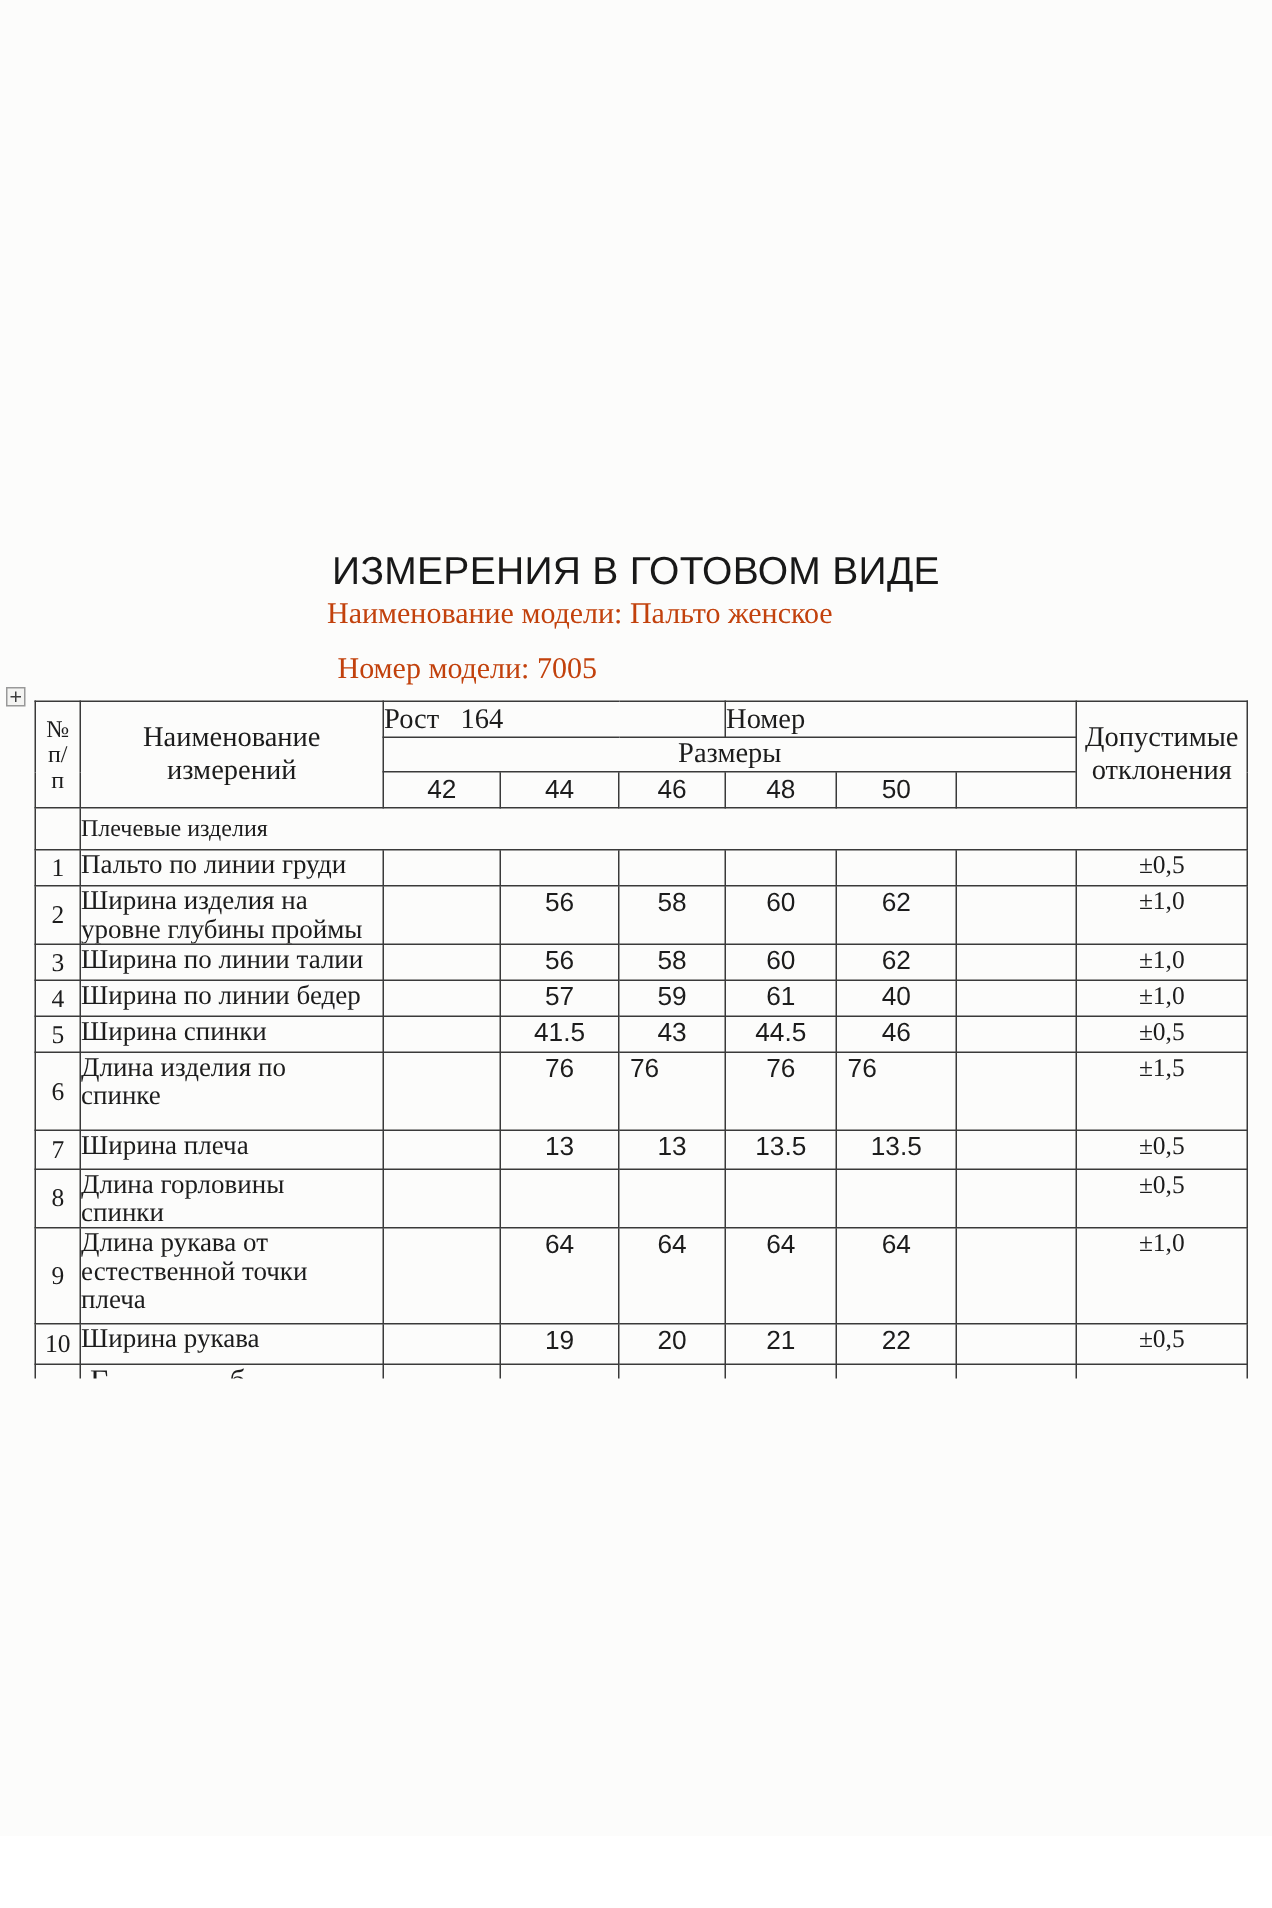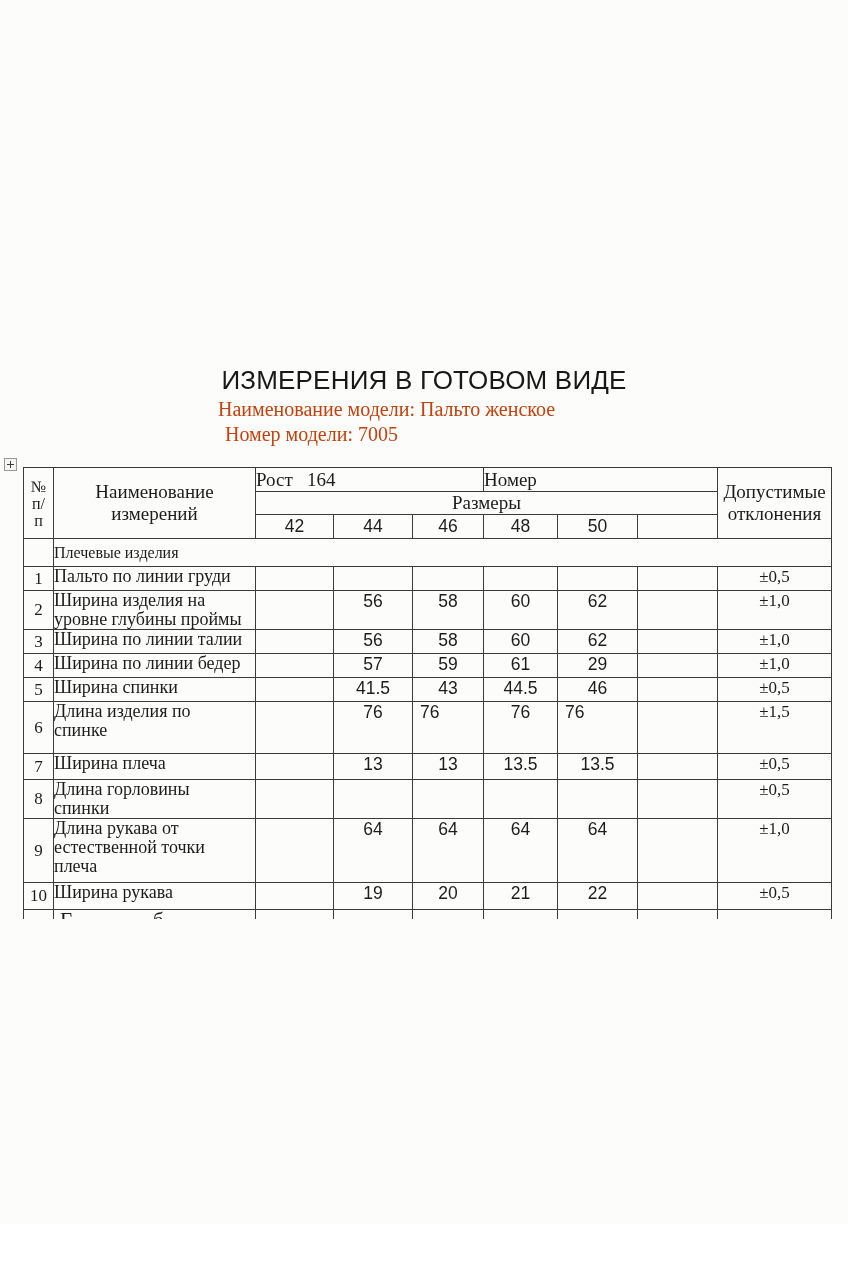--- a/index.html
+++ b/index.html
@@ -8,21 +8,21 @@
     overflow:hidden; color:#1c1c1c;
     font-family:"Liberation Serif","DejaVu Serif",serif;
   }
   .doc-title {
     position:absolute; top:365px; left:0; width:848px; text-align:center;
     font-family:"Liberation Sans","DejaVu Sans",sans-serif;
     font-size:26px; font-weight:400; color:#181818; letter-spacing:0.2px;
   }
   .model-line { position:absolute; font-size:20px; color:#c2410c; white-space:pre; }
   .model-name   { top:398px; left:218px; }
-  .model-number { top:423px; left:225px; }
+  .model-number { top:435px; left:225px; }
 
   
   .tbl-handle {
     position:absolute; left:4px; top:458px; width:13px; height:13px;
     border:1px solid #999; background:#f4f4f2; box-sizing:border-box;
   }
   .tbl-handle::before, .tbl-handle::after {
     content:""; position:absolute; background:#3c3c3c;
   }
   .tbl-handle::before { left:2px; top:5px; width:7px; height:1px; }
@@ -152,21 +152,21 @@
           <td class="val-cell"></td>
           <td class="dev-cell">±1,0</td>
         </tr>
         <tr style="height: 24px;">
           <td class="no-cell">4</td>
           <td class="name-cell">Ширина по линии бедер</td>
           <td class="val-cell"></td>
           <td class="val-cell">57</td>
           <td class="val-cell">59</td>
           <td class="val-cell">61</td>
-          <td class="val-cell">29</td>
+          <td class="val-cell">40</td>
           <td class="val-cell"></td>
           <td class="dev-cell">±1,0</td>
         </tr>
         <tr style="height: 24px;">
           <td class="no-cell">5</td>
           <td class="name-cell">Ширина спинки</td>
           <td class="val-cell"></td>
           <td class="val-cell">41.5</td>
           <td class="val-cell">43</td>
           <td class="val-cell">44.5</td>

